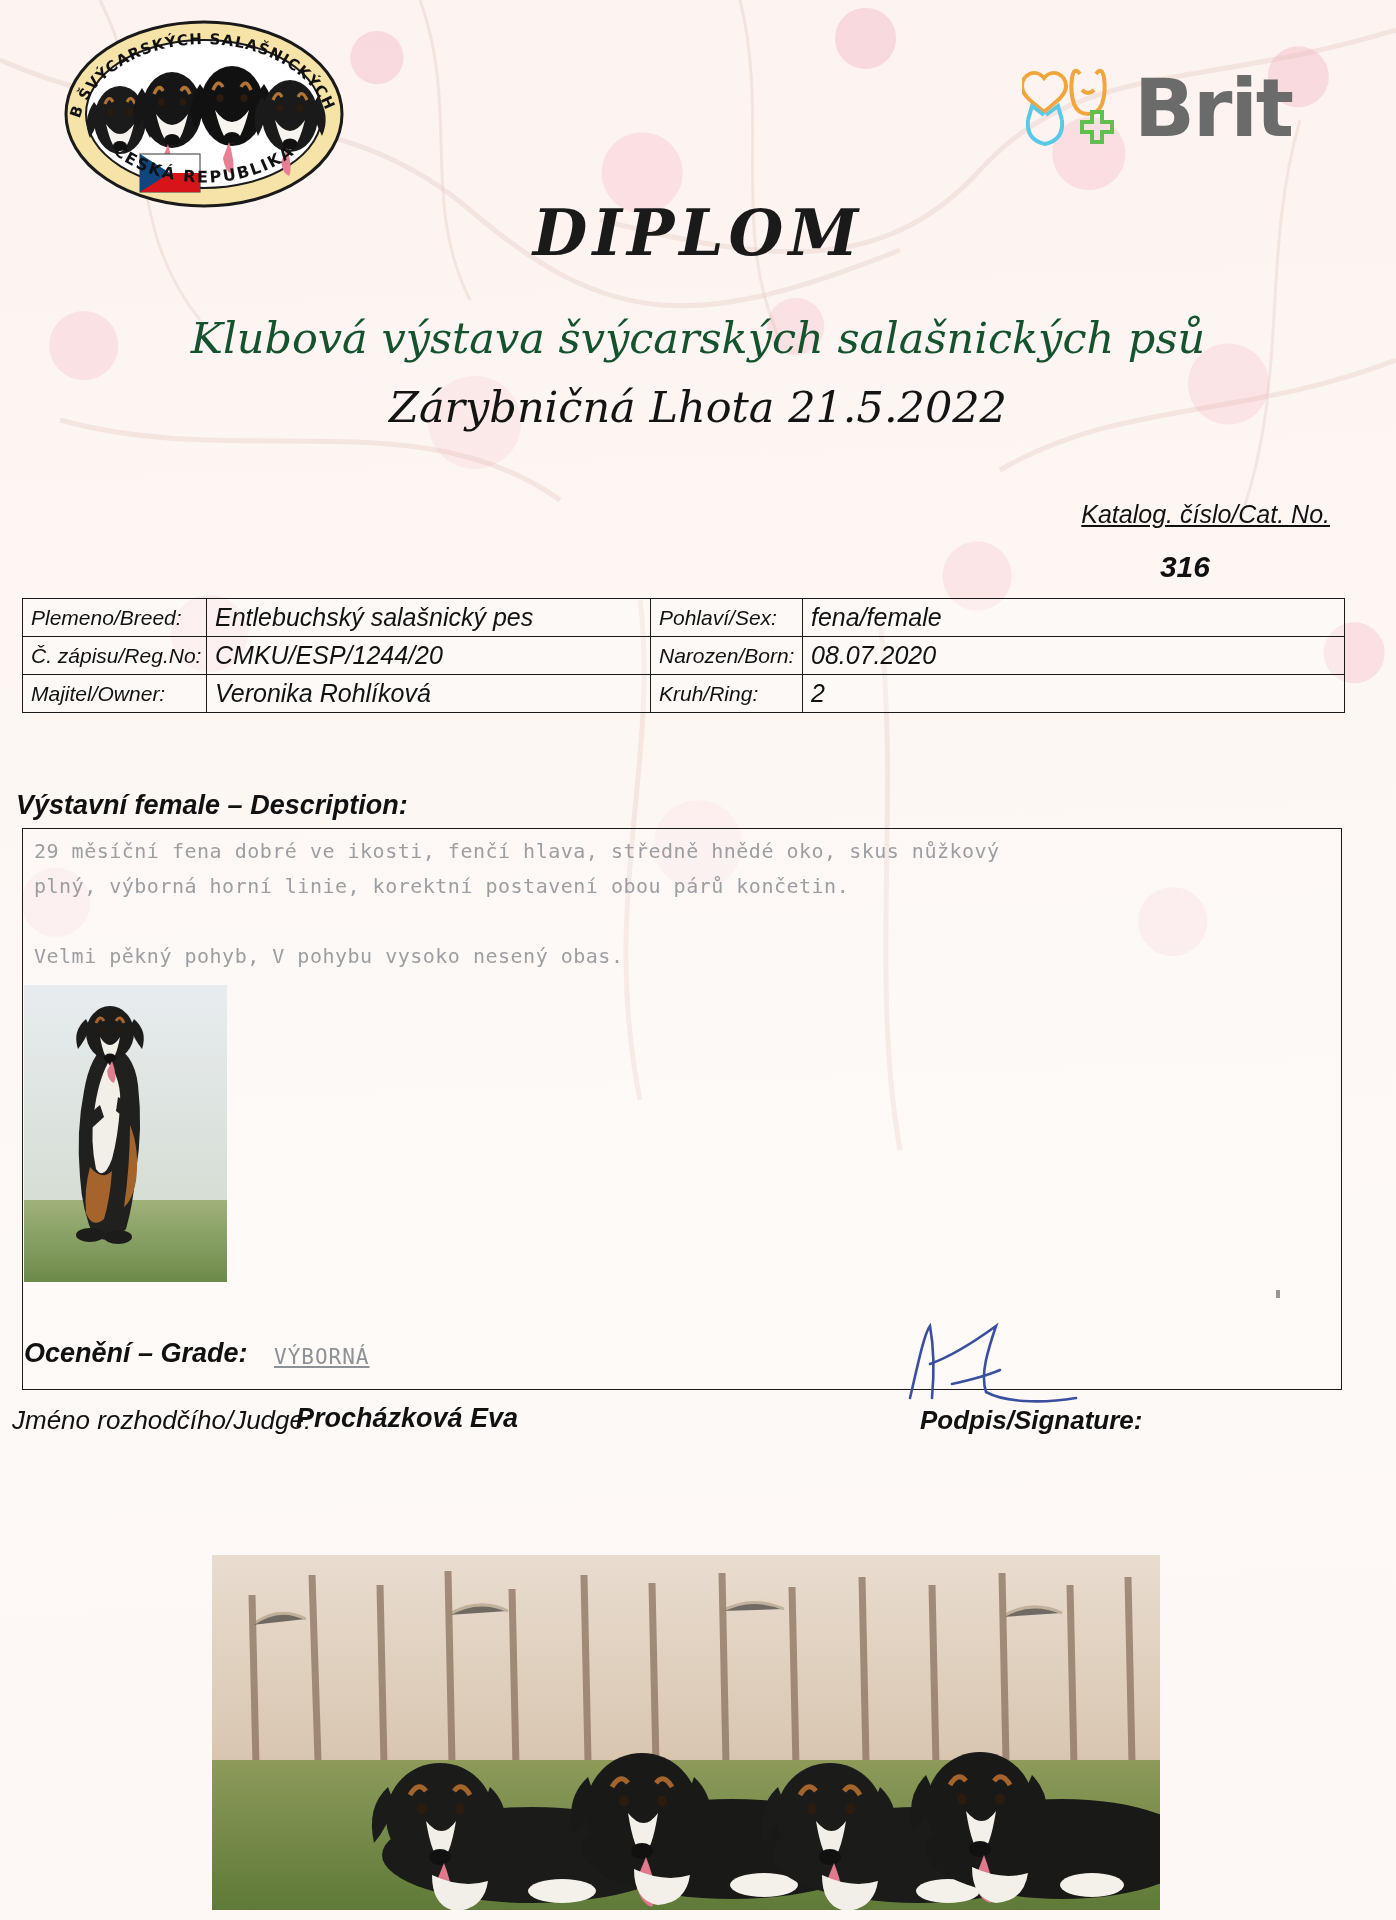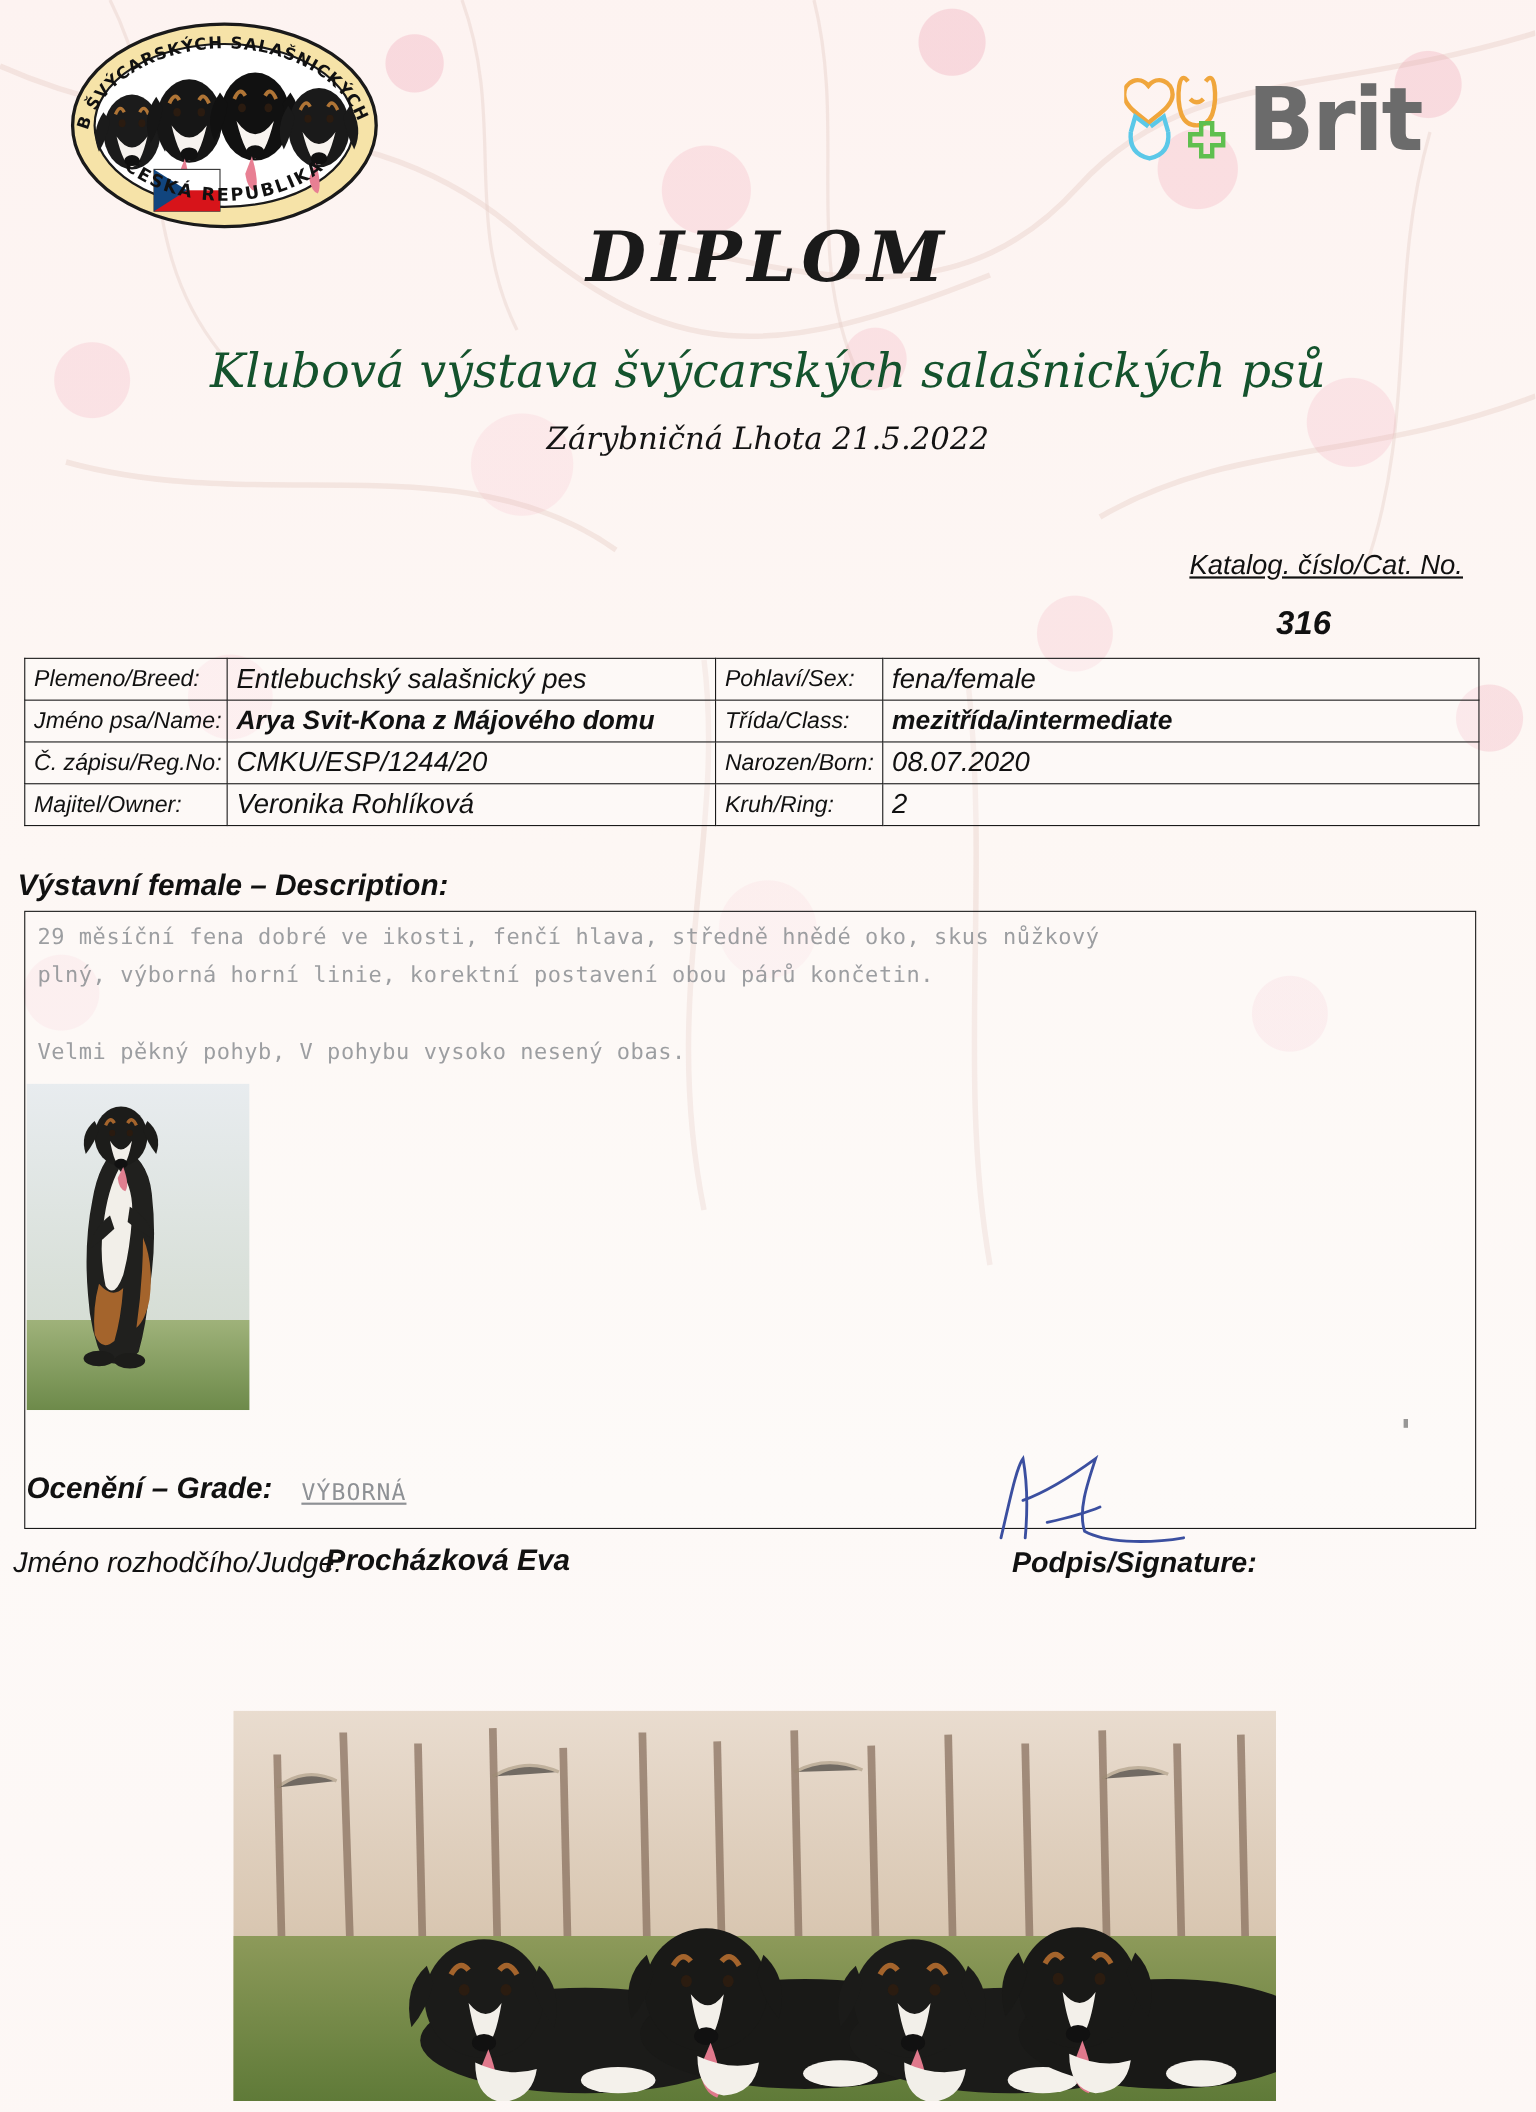--- a/index.html
+++ b/index.html
@@ -87,21 +87,21 @@
     font-size: 43px;
     color: #14532d;
   }
   .subtitle2 {
     position: absolute;
     top: 382px;
     left: 0; right: 0;
     text-align: center;
     font-family: "DejaVu Serif", serif;
     font-style: italic;
-    font-size: 28px;
+    font-size: 43px;
     color: #141414;
   }
 
   
   #catalog-label {
     position: absolute;
     right: 66px;
     top: 500px;
     font-family: "Liberation Sans", sans-serif;
     font-style: italic;
@@ -411,26 +411,20 @@
     <col style="width:542px">
   </colgroup>
   <tbody>
     <tr>
       <td class="label">Plemeno/Breed:</td>
       <td class="value big">Entlebuchský salašnický pes</td>
       <td class="label">Pohlaví/Sex:</td>
       <td class="value big">fena/female</td>
     </tr>
     <tr>
-      <td class="label">Jméno psa/Name:</td>
-      <td class="value strong">Arya Svit-Kona z Májového domu</td>
-      <td class="label">Třída/Class:</td>
-      <td class="value strong">mezitřída/intermediate</td>
-    </tr>
-    <tr>
       <td class="label">Č. zápisu/Reg.No:</td>
       <td class="value big">CMKU/ESP/1244/20</td>
       <td class="label">Narozen/Born:</td>
       <td class="value big">08.07.2020</td>
     </tr>
     <tr>
       <td class="label">Majitel/Owner:</td>
       <td class="value big">Veronika Rohlíková</td>
       <td class="label">Kruh/Ring:</td>
       <td class="value big">2</td>

